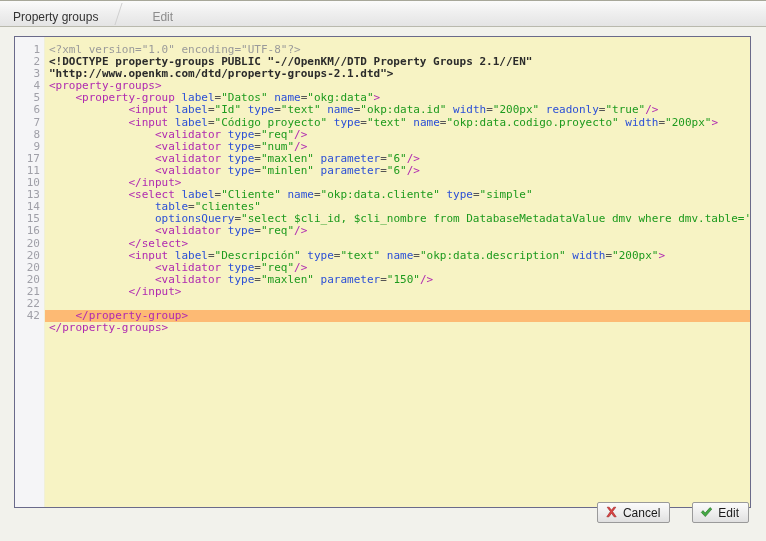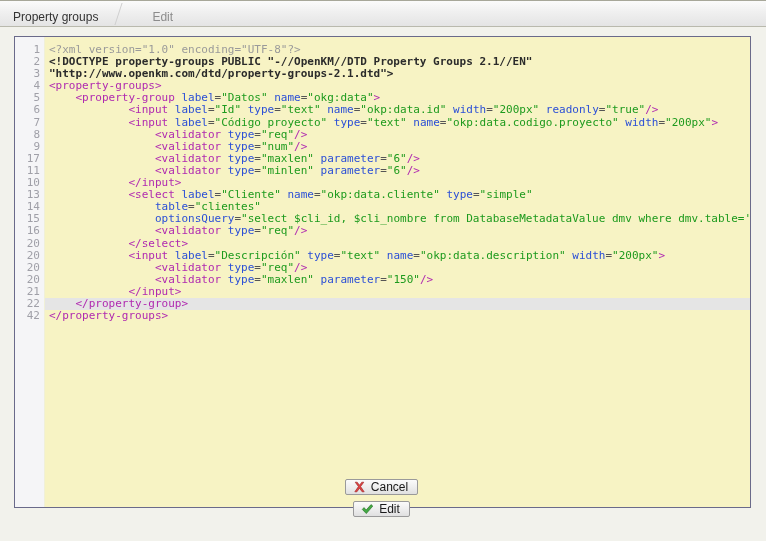--- a/index.html
+++ b/index.html
@@ -103,46 +103,46 @@
     line-height: 12.1px;
     white-space: pre;
     overflow: hidden;
     position: relative;
   }
   .code-line {
     height: 12.1px;
     padding-left: 4px;
   }
   .code-line.active {
-    background: #e5e5e5;
+    background: #fdba74;
+    margin-top: 12px;
   }
 
   
   .tk-pi      { color: #9a9a9a; }
   .tk-doctype { color: #2b2b2b; font-weight: bold; }
   .tk-tag     { color: #b02ab0; }
   .tk-attr    { color: #2b4fd6; }
   .tk-val     { color: #1d9a1d; }
   .tk-punct   { color: #b02ab0; }
   .tk-eq      { color: #555555; }
 
   
   .buttonbar {
     position: absolute;
     left: 14px;
-    top: 484px;
+    top: 496px;
     width: 737px;
     height: 33px;
     display: flex;
     justify-content: flex-end;
     align-items: center;
-    gap: 6px;
+    gap: 22px;
     padding-right: 2px;
     box-sizing: border-box;
-    flex-direction: column;
   }
   .btn {
     display: inline-flex;
     align-items: center;
     gap: 5px;
     height: 21px;
     padding: 0 9px 0 7px;
     font-size: 12px;
     color: #1a1a1a;
     background: linear-gradient(to bottom, #fbfbfb 0%, #ededed 55%, #e0e0e0 100%);

